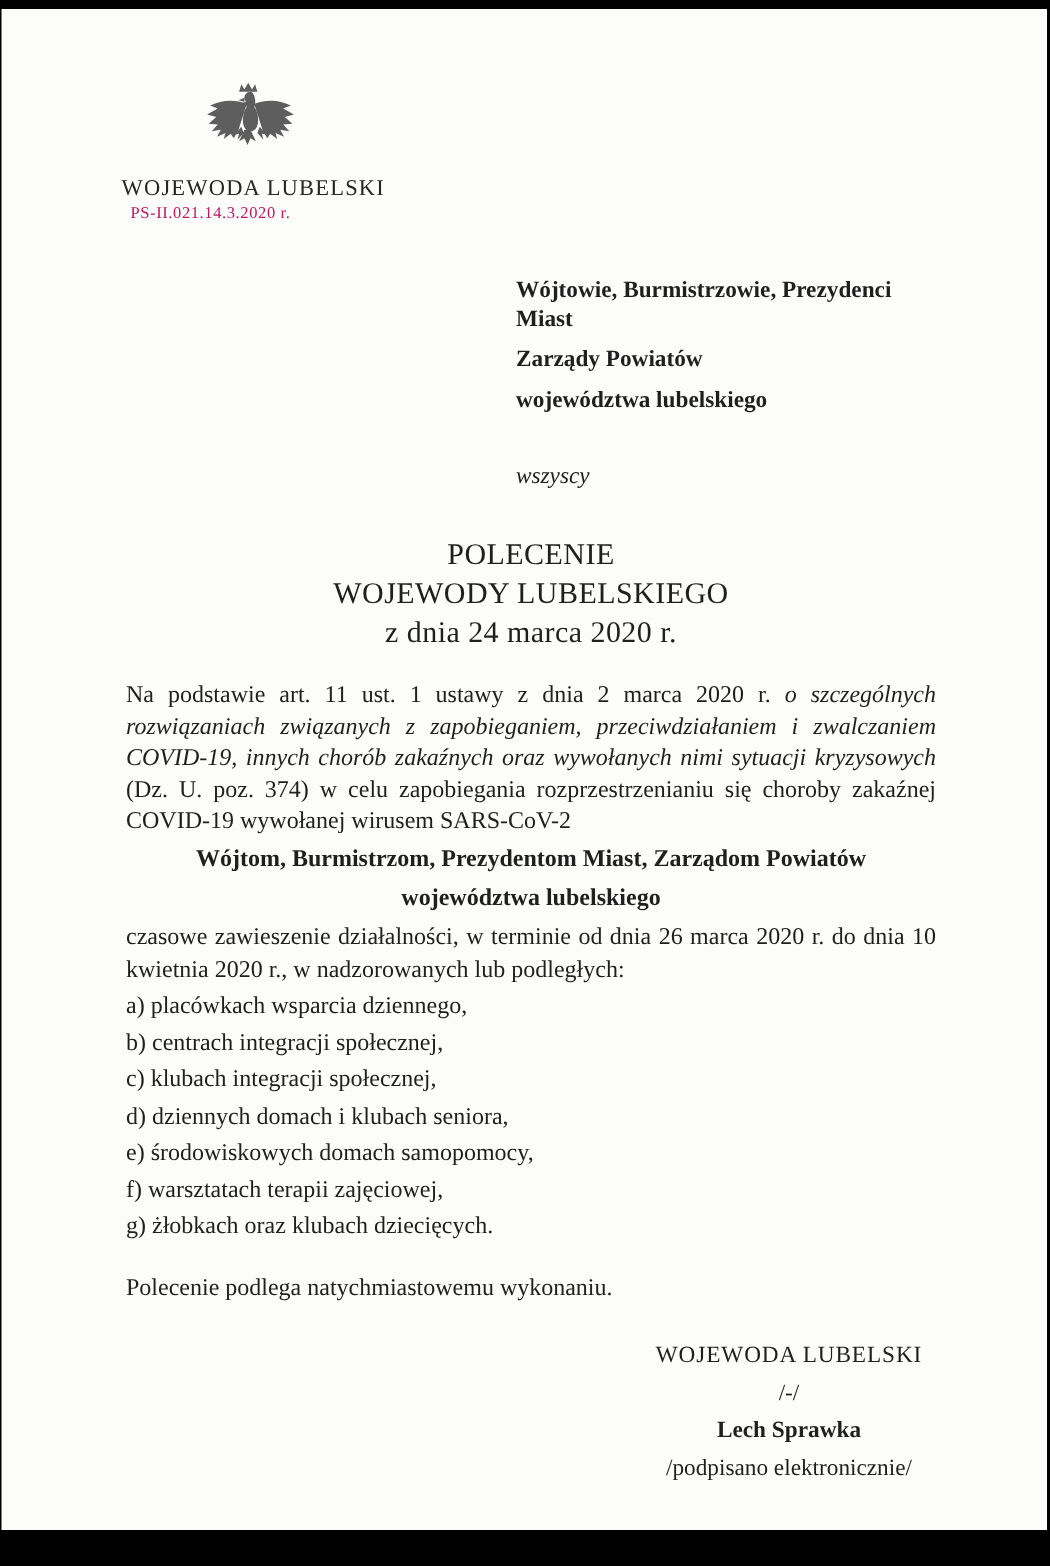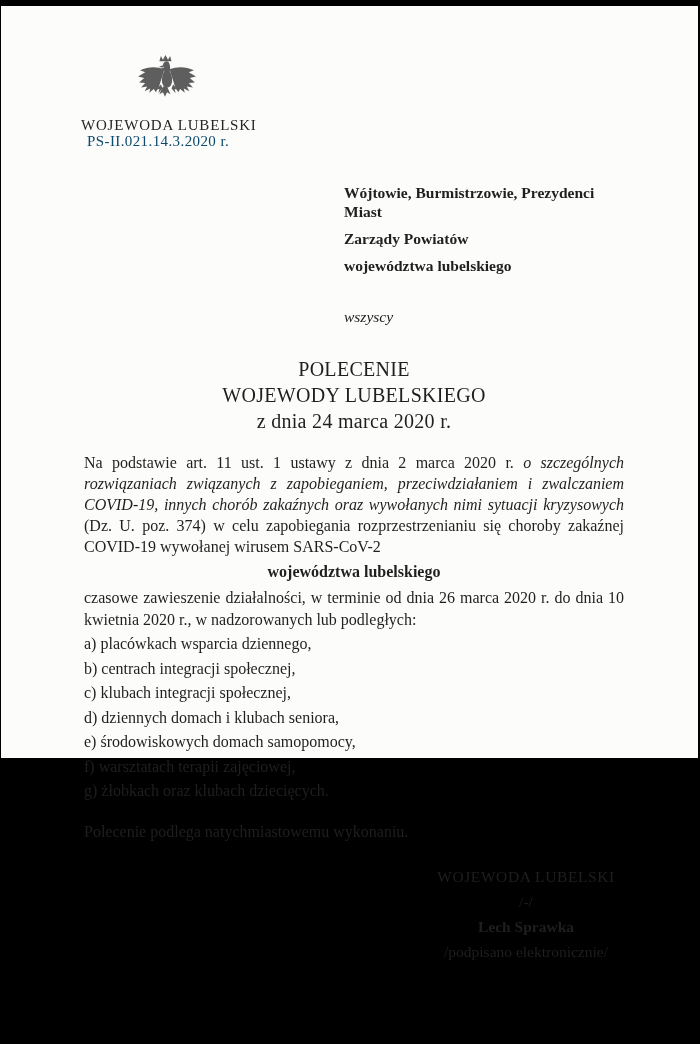--- a/index.html
+++ b/index.html
@@ -6,36 +6,36 @@
   html, body { width: 700px; height: 1044px; }
   body {
     position: relative;
     background: #000000;
     font-family: "Liberation Serif", "DejaVu Serif", serif;
     overflow: hidden;
   }
   .page {
     position: absolute;
     left: 1px; top: 6px;
-    width: 697px; height: 752px;
+    width: 697px; height: 1014px;
     background: #fcfcfb;
     color: #1f1f1f;
     font-family: Liberation Serif, serif;
   }
   
   .letterhead { margin: 46px 0 0 80px; width: 172px; }
   .emblem-wrap { width: 100%; text-align: center; }
   .emblem-wrap svg { display: inline-block; }
   .office-name {
     font-size: 15px; letter-spacing: 0.8px;
     line-height: 16px; color: #262626; white-space: nowrap;
   }
   .ref-number {
-    font-size: 15px; letter-spacing: 0.4px;
-    line-height: 16px; padding-left: 6px; color: #0c4a6e; white-space: nowrap;
+    font-size: 11px; letter-spacing: 0.4px;
+    line-height: 16px; padding-left: 6px; color: #be185d; white-space: nowrap;
   }
   
   .addressee { margin: 34px 0 0 343px; width: 262px; }
   .addressee p { font-weight: bold; font-size: 15.5px; line-height: 19px; margin-bottom: 8px; }
   .salutation { margin: 33px 0 0 343px; font-style: italic; font-size: 15.5px; line-height: 18px; }
   
   .doc-title { margin: 30px 0 0 83px; width: 540px; text-align: center; }
   .doc-title p { font-size: 20px; line-height: 26px; letter-spacing: 0.3px; }
   
   .legal {
@@ -98,20 +98,21 @@
 
   <div class="doc-title">
     <p>POLECENIE</p>
     <p>WOJEWODY LUBELSKIEGO</p>
     <p>z dnia 24 marca 2020 r.</p>
   </div>
 
   <p class="legal"><span>Na podstawie art. 11 ust. 1 ustawy z dnia 2 marca 2020 r. </span><span class="it">o szczególnych rozwiązaniach związanych z zapobieganiem, przeciwdziałaniem i zwalczaniem COVID-19, innych chorób zakaźnych oraz wywołanych nimi sytuacji kryzysowych</span><span> (Dz. U. poz. 374) w celu zapobiegania rozprzestrzenianiu się choroby zakaźnej COVID-19 wywołanej wirusem SARS-CoV-2</span></p>
 
   <div class="order-head">
+    <p>Wójtom, Burmistrzom, Prezydentom Miast, Zarządom Powiatów</p>
     <p>województwa lubelskiego</p>
   </div>
 
   <p class="scope">czasowe zawieszenie działalności, w terminie od dnia 26 marca 2020 r. do dnia 10 kwietnia 2020 r., w nadzorowanych lub podległych:</p>
 
   <ul class="facility-list">
     <li>a) placówkach wsparcia dziennego,</li>
     <li>b) centrach integracji społecznej,</li>
     <li>c) klubach integracji społecznej,</li>
     <li>d) dziennych domach i klubach seniora,</li>

